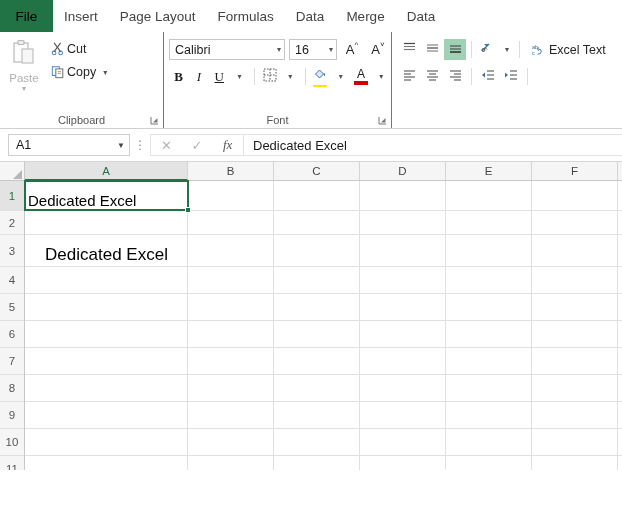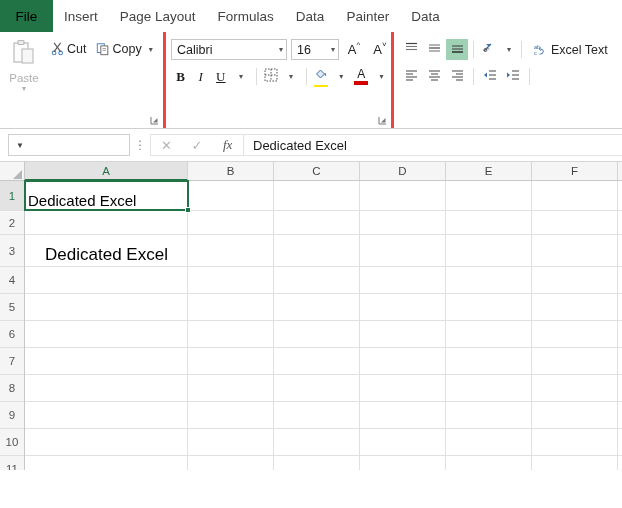--- a/index.html
+++ b/index.html
@@ -54,21 +54,21 @@
     background: #ffffff;
     border-bottom: 1px solid #d0d0d0;
     display: flex;
     align-items: stretch;
   }
   .group {
     position: relative;
     height: 100%;
     padding-top: 3px;
   }
-  .group + .group { border-left: 3px solid #ef4444; }
+  .group + .group { border-left: 1px solid #ef4444; }
   .grp-label {
     position: absolute;
     bottom: 2px;
     left: 0; right: 0;
     text-align: center;
     font-size: 11px;
     color: #555555;
   }
   .launcher {
     position: absolute;
@@ -91,20 +91,21 @@
     justify-content: flex-start;
     padding-top: 4px;
     color: #b0b0b0;
     font-size: 11.5px;
   }
   .paste-label { margin-top: 1px; }
   .paste-chev { font-size: 8px; line-height: 8px; margin-top: 1px; }
   .clip-cmds {
     padding-top: 4px;
     display: flex;
+    flex-direction: column;
     gap: 3px;
   }
   .cmd {
     display: flex;
     align-items: center;
     height: 20px;
     font-size: 12.5px;
     color: #262626;
     padding-right: 4px;
     white-space: nowrap;
@@ -321,21 +322,21 @@
   <div class="tab">
     <span>Page Layout</span>
   </div>
   <div class="tab">
     <span>Formulas</span>
   </div>
   <div class="tab">
     <span>Data</span>
   </div>
   <div class="tab">
-    <span>Painter</span>
+    <span>Merge</span>
   </div>
   <div class="tab">
     <span>Data</span>
   </div>
 </div>
 
 <div class="ribbon">
 
   <div class="group grp-clipboard">
     <div class="paste-btn">
@@ -371,20 +372,21 @@
             <line x1="7.5" y1="7.5" x2="11.5" y2="7.5" stroke="#888" stroke-width="0.9"></line>
             <line x1="7.5" y1="9.5" x2="11.5" y2="9.5" stroke="#888" stroke-width="0.9"></line>
           </svg>
         </span>
         <span>Copy</span>
         <span class="chev-sm">▾</span>
       </div>
 
     </div>
 
+    <div class="grp-label">Clipboard</div>
     <div class="launcher">
       <svg width="9" height="9" viewBox="0 0 9 9">
         <path d="M1 1 L1 8 L8 8" fill="none" stroke="#777" stroke-width="1"></path>
         <path d="M7.5 2 L7.5 6.5 L3 6.5 Z" fill="#777"></path>
       </svg>
     </div>
   </div>
 
   <div class="group grp-font">
     <div class="font-row1">
@@ -445,20 +447,21 @@
       </div>
       <div class="colbtn">
         <span class="serif" style="font-size:12px;line-height:12px;color:#1a1a1a">A</span>
         <span class="bar" style="background:#d40000"></span>
       </div>
       <div class="fbtn" style="font-size:8px;color:#555">
         <span>▾</span>
       </div>
     </div>
 
+    <div class="grp-label">Font</div>
     <div class="launcher">
       <svg width="9" height="9" viewBox="0 0 9 9">
         <path d="M1 1 L1 8 L8 8" fill="none" stroke="#777" stroke-width="1"></path>
         <path d="M7.5 2 L7.5 6.5 L3 6.5 Z" fill="#777"></path>
       </svg>
     </div>
   </div>
 
   <div class="group grp-align">
     <div class="al-row r1">
@@ -570,20 +573,21 @@
         </span>
       </div>
       <div class="vsep"></div>
     </div>
 
   </div>
 </div>
 
 <div class="fxbar">
   <div class="namebox">
+    <span class="val">A1</span>
     <span class="cv">▼</span>
   </div>
   <div class="dots">⋮</div>
   <div class="fxbtns">
     <div class="b">
       <span>✕</span>
     </div>
     <div class="b">
       <span>✓</span>
     </div>

